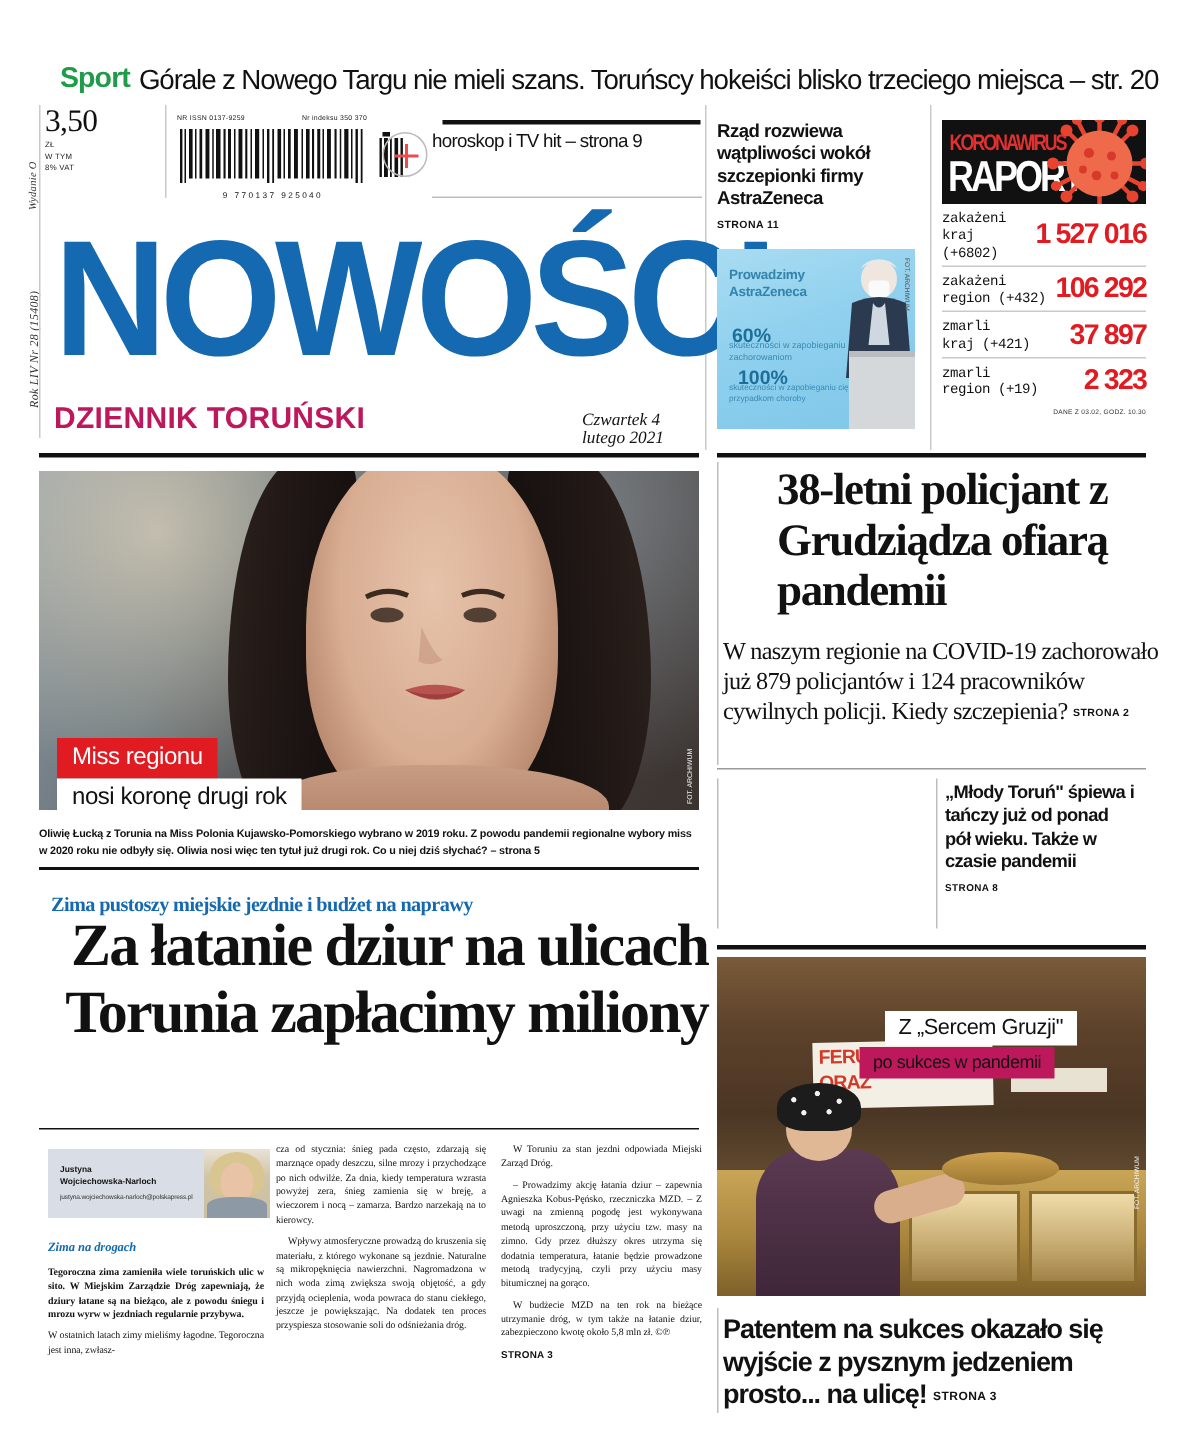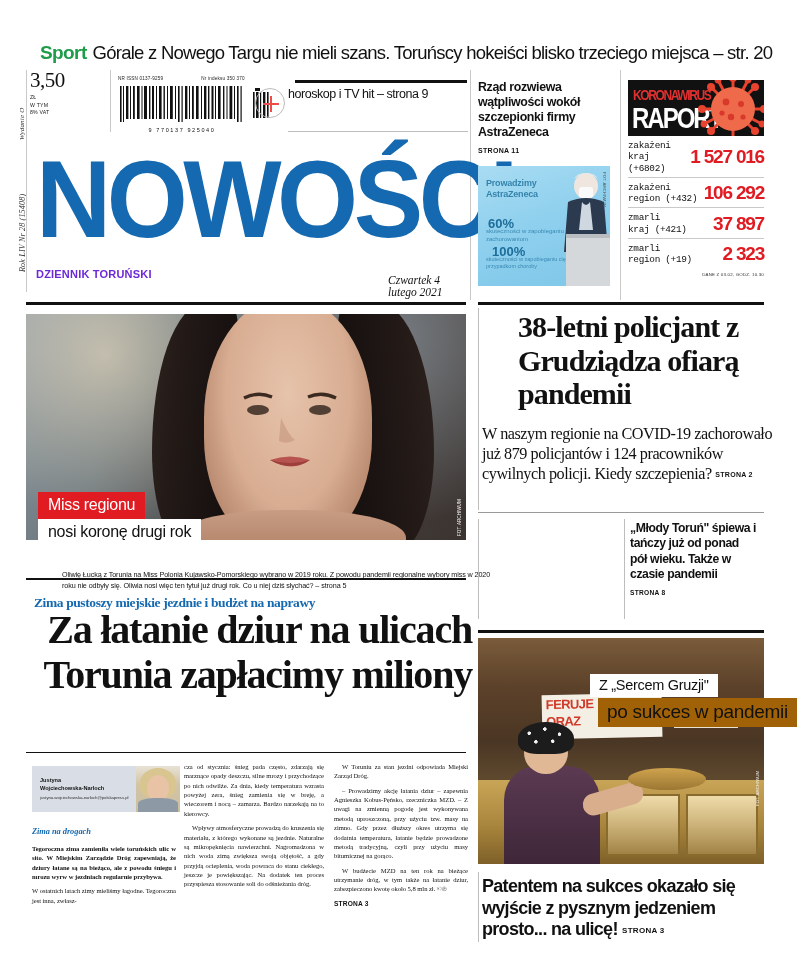--- a/index.html
+++ b/index.html
@@ -89,21 +89,21 @@
   }
   .logo-text {
     font-family:"Liberation Sans", sans-serif;
     font-weight:bold; font-size:93px; color:#1569b0;
     letter-spacing:-4px; line-height:0.88;
     transform: scaleX(1.12) scaleY(1.18); transform-origin:left top;
   }
   .logo-sub {
     position:absolute; left:0; top:116px;
     font-family:"Liberation Sans", sans-serif; font-weight:bold;
-    font-size:11px; color:#6d28d9; letter-spacing:0.2px;
+    font-size:20px; color:#be185d; letter-spacing:0.2px;
   }
   .logo-date {
     position:absolute; left:352px; top:122px;
     font-family:"Liberation Serif", serif; font-style:italic;
     font-size:11.5px; color:#111;
   }
   .rule-under-logo { position:absolute; left:26px; top:302px; width:440px; height:3px; background:#111; }
 
   
   .az-col { position:absolute; left:478px; top:80px; width:132px; }
@@ -219,23 +219,23 @@
     position:absolute; left:38px; top:492px;
     background:#e11b22; color:#fff; padding:4px 10px 5px 10px;
     font-size:16px; letter-spacing:-0.3px;
   }
   .kicker-white {
     position:absolute; left:38px; top:519px;
     background:#fff; color:#111; padding:4px 10px 5px 10px;
     font-size:16px; letter-spacing:-0.3px;
   }
   .photo-caption {
-    position:absolute; left:26px; top:570px; width:442px;
+    position:absolute; left:26px; top:551px; width:442px;
     font-family:"Liberation Sans", sans-serif; font-size:7.2px; color:#111;
-    line-height:1.5; letter-spacing:-0.1px; font-weight:normal;margin-left:36px;
+    line-height:1.5; letter-spacing:-0.1px; font-weight:bold;
   }
   .rule-caption { position:absolute; left:26px; top:578px; width:440px; height:2px; background:#111; }
 
   
   .lead-kicker {
     position:absolute; left:34px; top:595px; width:430px;
     font-family:"Liberation Serif", serif; font-weight:bold;
     font-size:13.5px; color:#1569b0; letter-spacing:-0.4px;
   }
   .lead-head {
@@ -403,22 +403,22 @@
 
   .gr-kicker-red {
     position:absolute; left:546px; top:650px; background:#e11b22; color:#fff;
     padding:3px 9px 4px 9px; font-size:14.5px; letter-spacing:-0.3px;
   }
   .gr-kicker-w1 {
     position:absolute; left:590px; top:674px; background:#fff; color:#111;
     padding:3px 9px 4px 9px; font-size:14.5px; letter-spacing:-0.3px;
   }
   .gr-kicker-w2 {
-    position:absolute; left:598px; top:698px; background:#a16207; color:#111;
-    padding:3px 9px 4px 9px; font-size:19px; letter-spacing:-0.3px;
+    position:absolute; left:573px; top:698px; background:#be185d; color:#111;
+    padding:3px 9px 4px 9px; font-size:12px; letter-spacing:-0.3px;
   }
 
   .bottom-head {
     position:absolute; left:482px; top:876px; width:296px;
     font-family:"Liberation Sans", sans-serif; font-weight:bold;
     font-size:18px; color:#111; line-height:1.2; letter-spacing:-0.7px;
   }
   .bottom-head .strona {
     font-family:"Liberation Sans", sans-serif; font-weight:bold;
     font-size:8px; letter-spacing:0.3px; vertical-align:2px;

